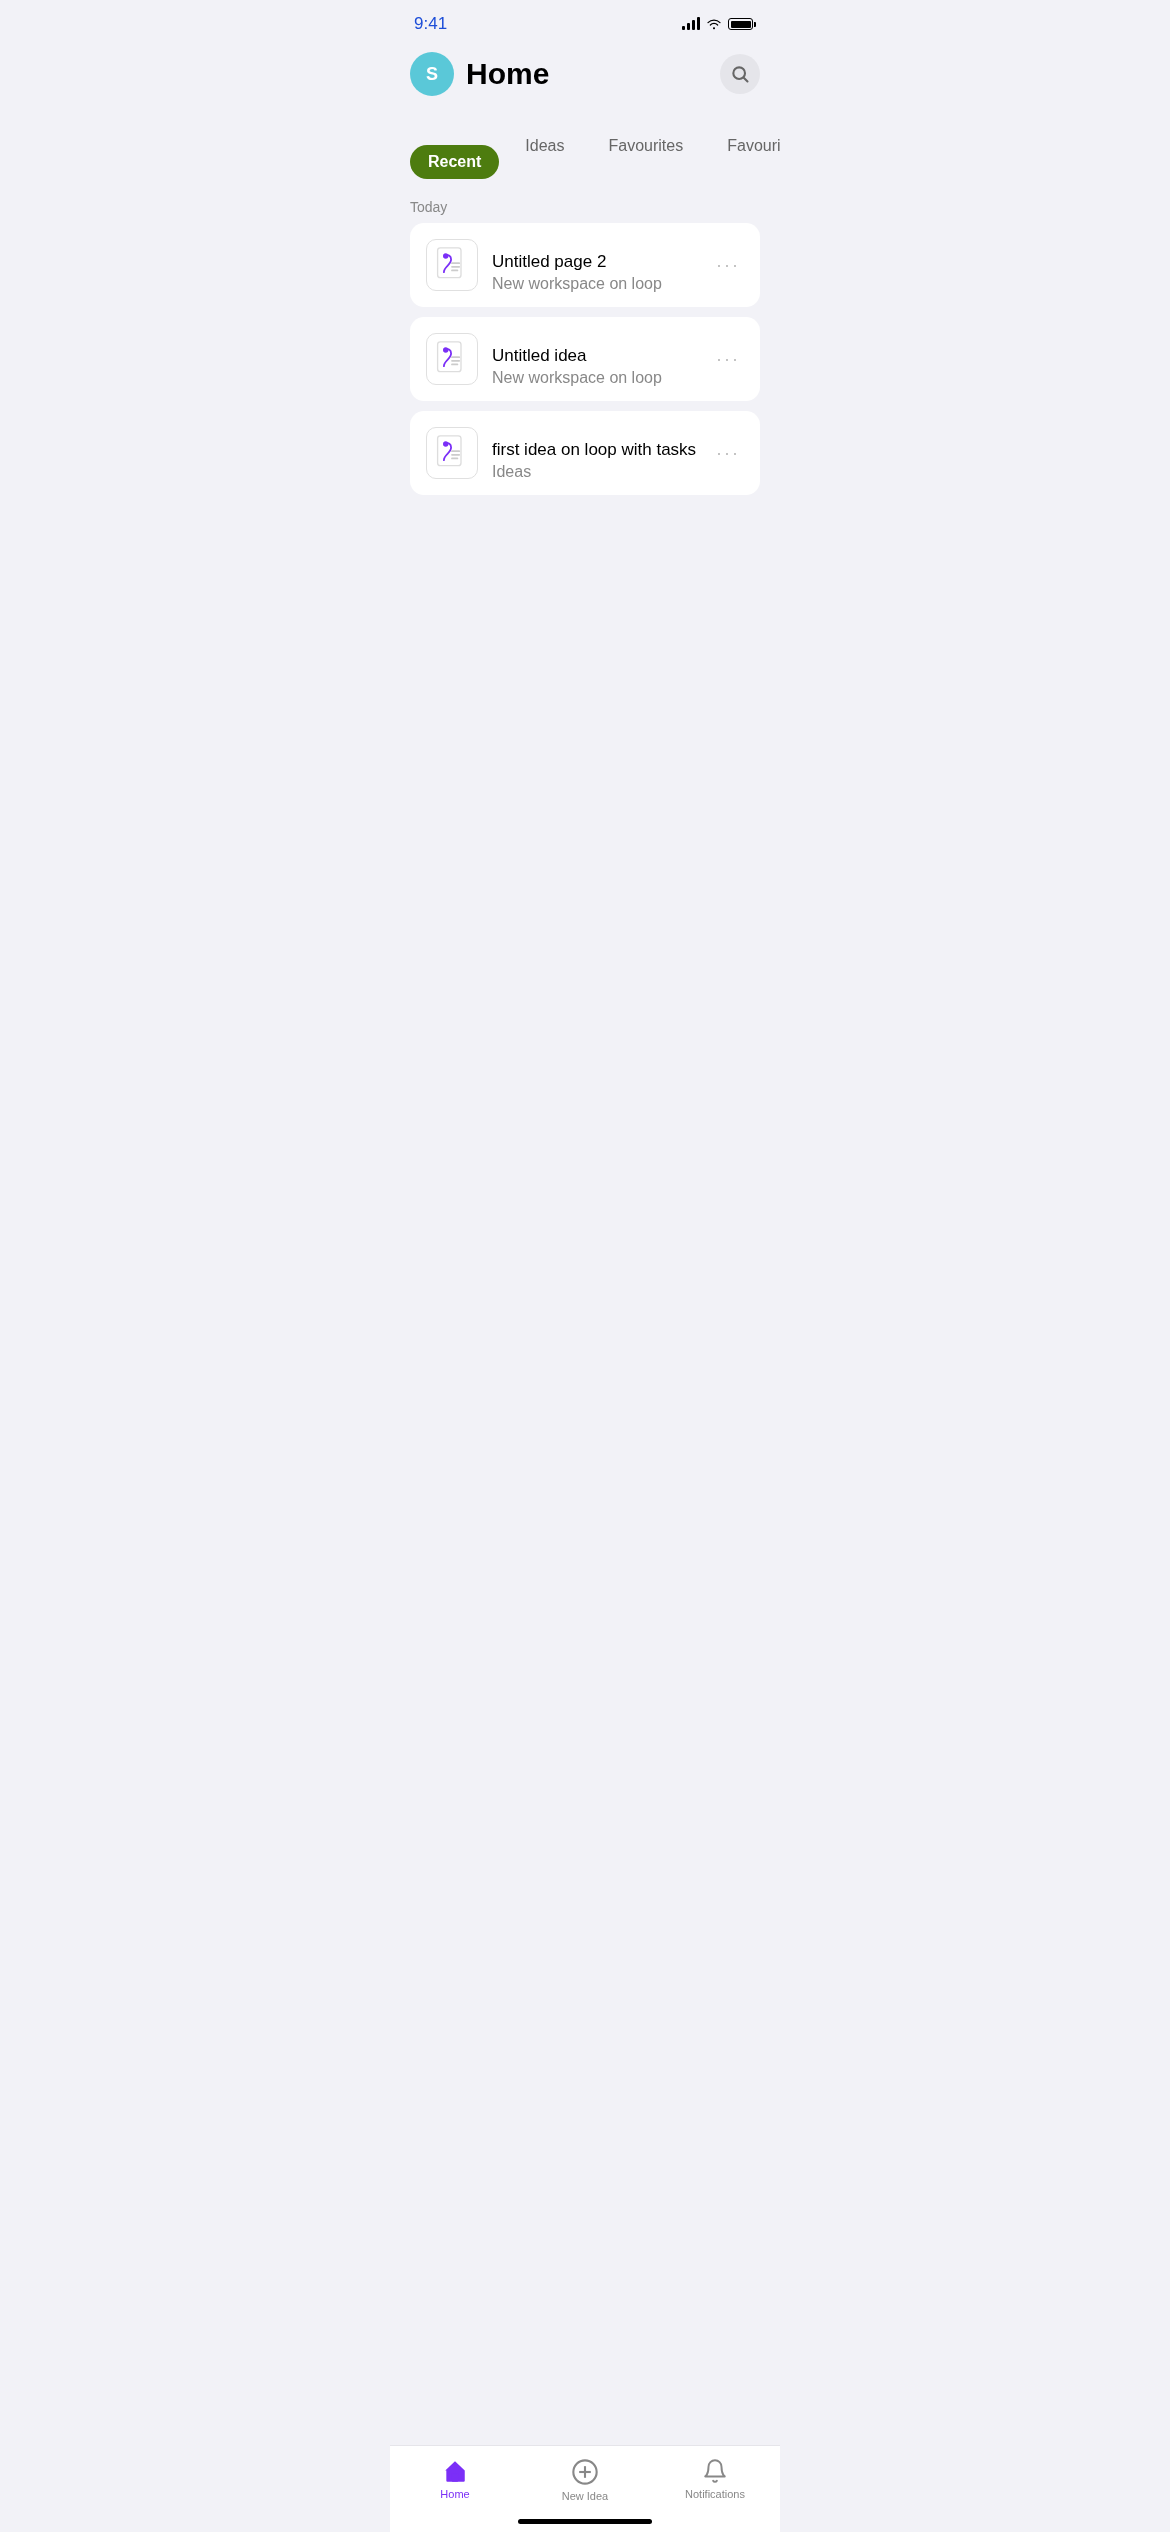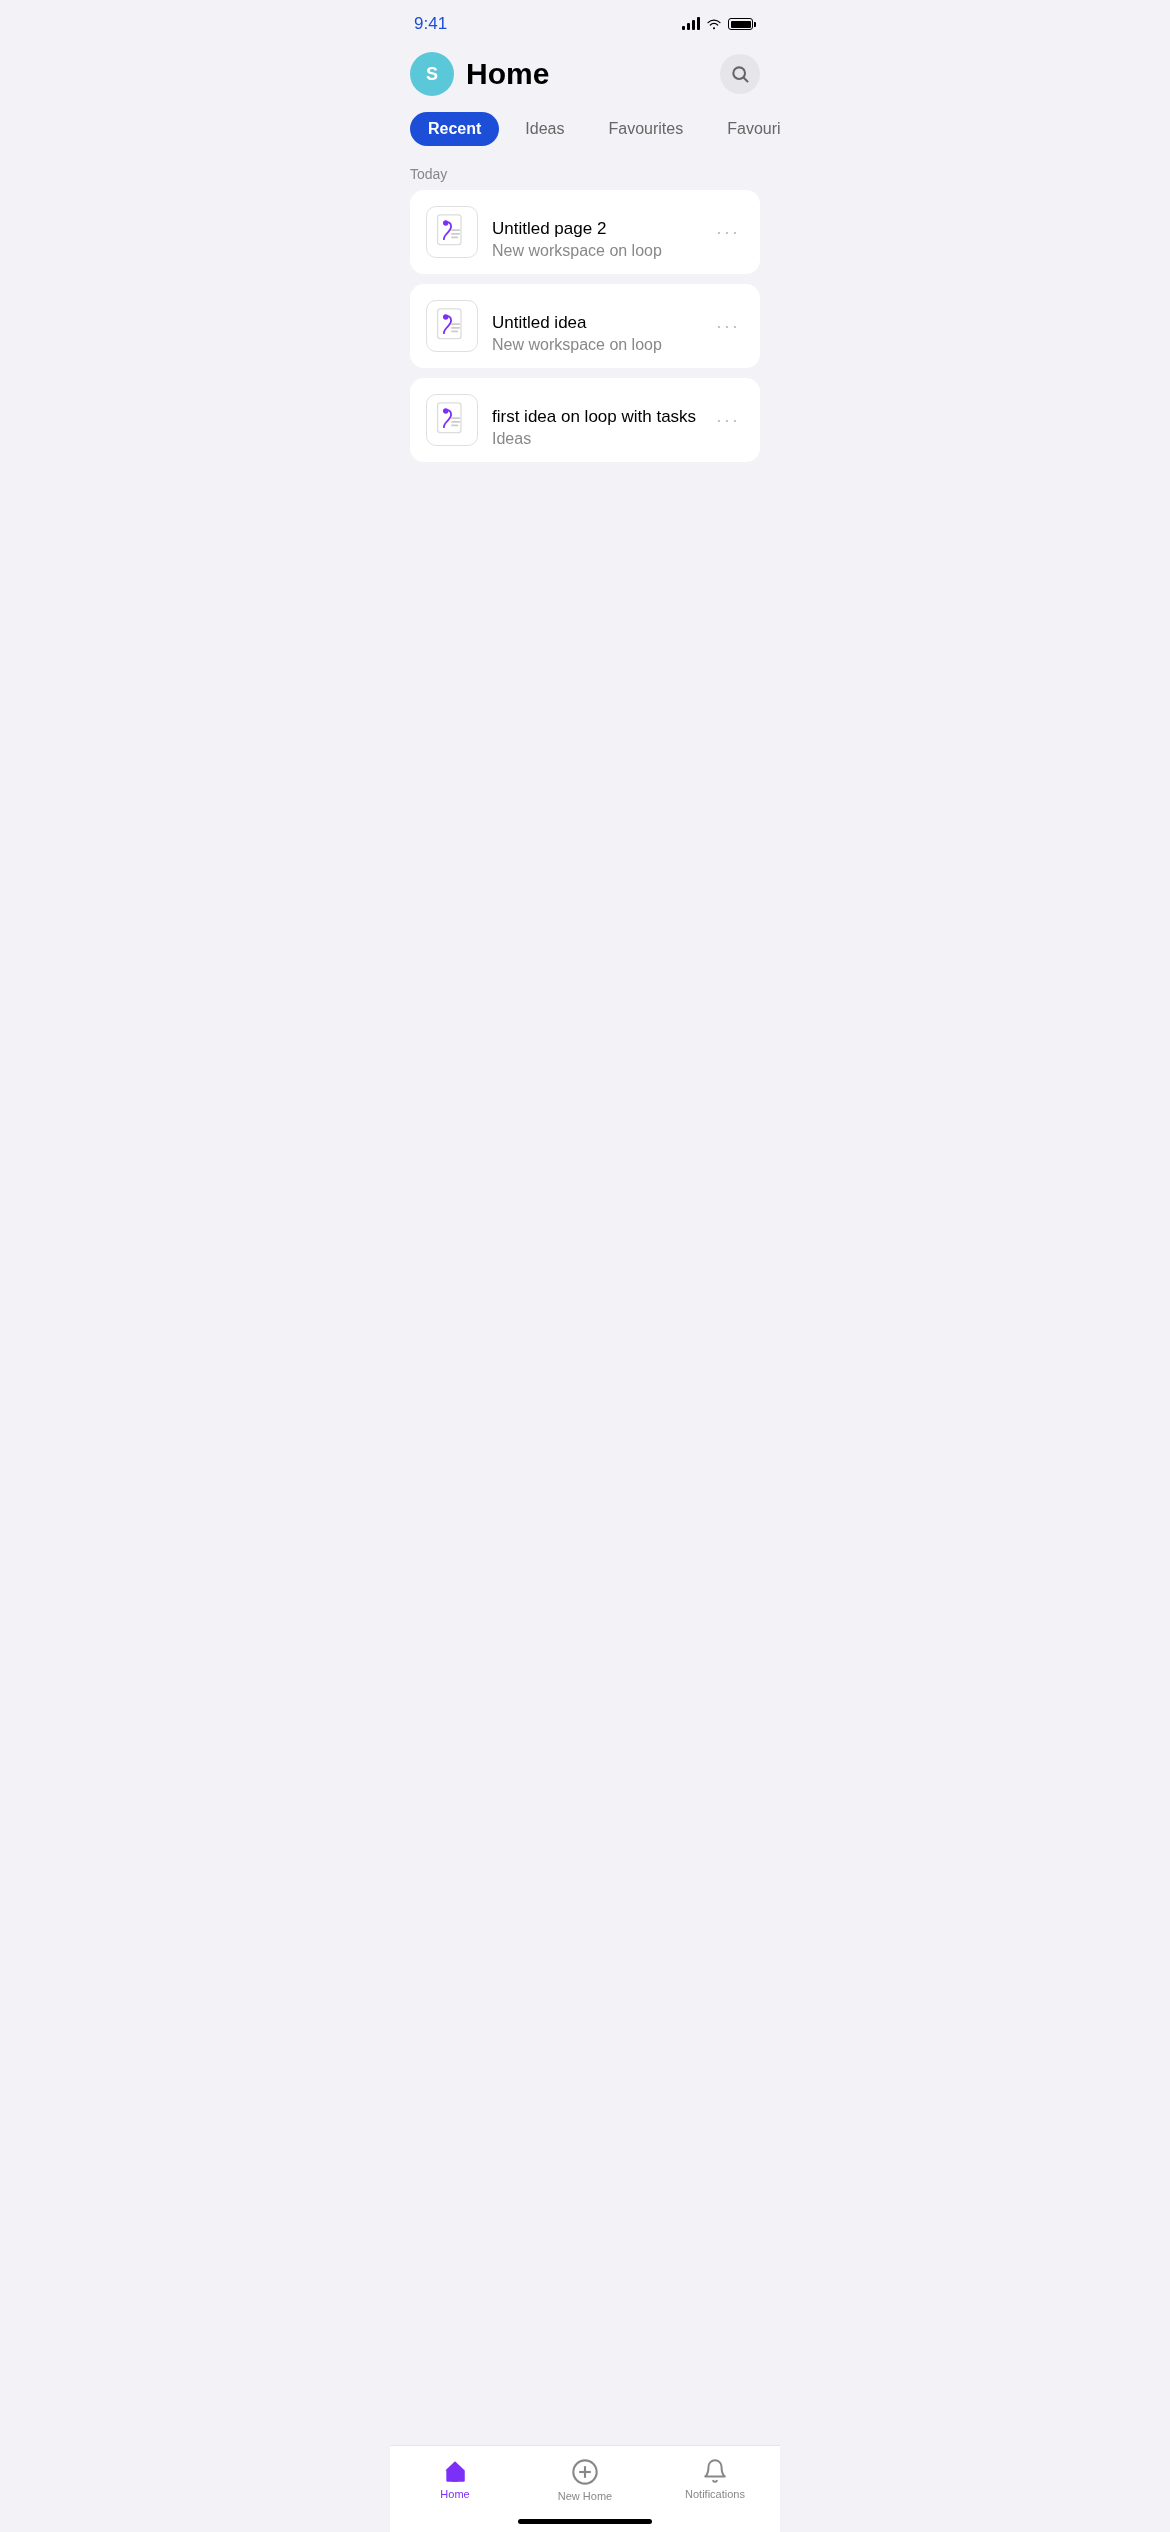--- a/index.html
+++ b/index.html
@@ -146,23 +146,24 @@
       border-radius: 20px;
       font-size: 16px;
       font-weight: 500;
       cursor: pointer;
       white-space: nowrap;
       border: none;
       background: transparent;
     }
 
     .tab.active {
-      background: #1d4ed8;
+      background: #4d7c0f;
       color: white;
       font-weight: 600;
+      margin-top: 33px;
     }
 
     .tab.inactive {
       color: #666;
       background: transparent;
     }
 
     
     .content {
       background: #f2f2f7;
@@ -390,21 +391,21 @@
     </svg>
     <span class="nav-label active">Home</span>
   </button>
 
   <button class="nav-item">
     <svg width="28" height="28" viewBox="0 0 24 24" fill="none" stroke="#888" stroke-width="1.8">
       <circle cx="12" cy="12" r="10"></circle>
       <line x1="12" y1="7" x2="12" y2="17"></line>
       <line x1="7" y1="12" x2="17" y2="12"></line>
     </svg>
-    <span class="nav-label inactive">New Home</span>
+    <span class="nav-label inactive">New Idea</span>
   </button>
 
   <button class="nav-item">
     <svg width="26" height="26" viewBox="0 0 24 24" fill="none" stroke="#888" stroke-width="1.8">
       <path d="M18 8A6 6 0 006 8c0 7-3 9-3 9h18s-3-2-3-9" stroke-linecap="round" stroke-linejoin="round"></path>
       <path d="M13.73 21a2 2 0 01-3.46 0" stroke-linecap="round" stroke-linejoin="round"></path>
     </svg>
     <span class="nav-label inactive">Notifications</span>
   </button>
 </nav>

